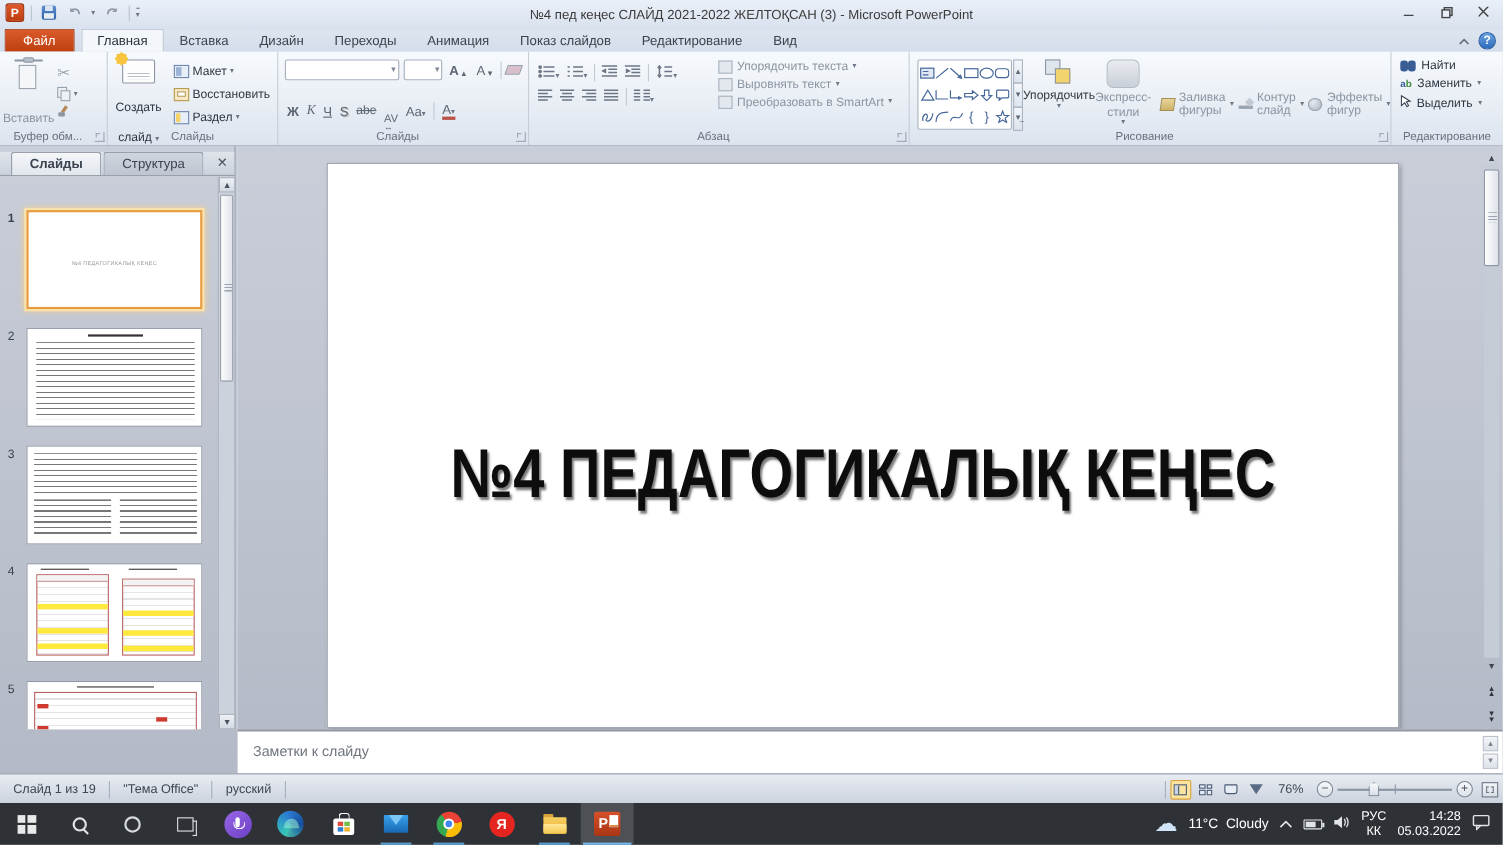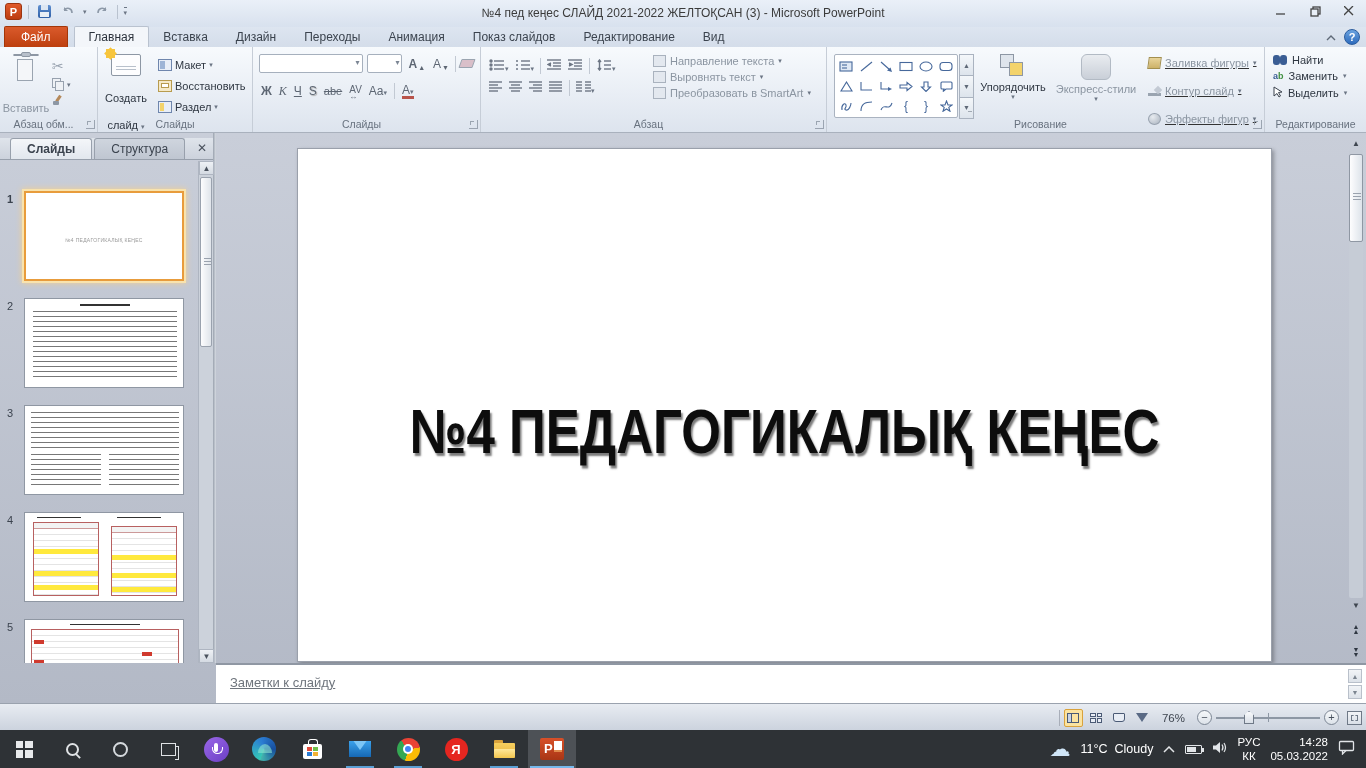--- a/index.html
+++ b/index.html
@@ -120,21 +120,21 @@
   .shape-gallery svg { stroke:#46689b; fill:none; stroke-width:1.1; }
   .sg-glyph { color:#46689b; font-size:12px; line-height:12px; }
   .sg-scroll { width:15px; height:64px; margin:4px 0 0 1px; display:flex; flex-direction:column; }
   .sg-sbtn { flex:1; border:1px solid #aab3c0; background:linear-gradient(#f4f7fa,#dde4ec); font-size:7px; color:#5f6977;
     display:flex; align-items:center; justify-content:center; margin-bottom:-1px; }
   .arrange-ico { position:relative; width:26px; height:24px; margin-bottom:3px; }
   .arrange-ico i { position:absolute; width:14px; height:14px; border:1px solid #8d97a4; }
   .arrange-ico .a1 { left:0; top:0; background:#dfe5ec; }
   .arrange-ico .a2 { left:9px; top:8px; background:#f3d36b; }
   .qstyle-ico { width:30px; height:26px; background:linear-gradient(#e9ecf0,#c9cfd8); border:1px solid #b2bac4; border-radius:6px; margin-bottom:3px; }
-  .draw-right { display:flex; flex-direction:column; gap:16px; padding-top:7px; margin-left:8px;text-decoration:underline; }
+  .draw-right { display:flex; flex-direction:row; gap:4px; padding-top:7px; margin-left:8px; }
   .dr-ico { width:13px; height:12px; flex:none; position:relative; }
   .fill-ico { background:linear-gradient(#e8d49a,#cdb268); border:1px solid #a38f4e; transform:skewX(-8deg); }
   .line-ico { border-bottom:3px solid #9aa4b0; height:9px; }
   .line-ico::before { content:""; position:absolute; right:0; top:0; width:6px; height:6px; background:#c3cad4; transform:rotate(45deg); }
   .fx-ico { border-radius:50%; background:radial-gradient(circle at 35% 30%,#e7ebf0,#a9b2be); border:1px solid #97a1ae; }
 
   
   .g-edit { width:102px; display:flex; flex-direction:column; gap:4px; padding:7px 0 0 8px; }
   .ed-item { display:flex; align-items:center; gap:5px; font-size:11px; color:#2f3742; }
   .binoc { position:relative; width:14px; height:11px; flex:none; }
@@ -194,21 +194,21 @@
   .vs-track { position:absolute; left:1px; top:14px; width:14px; height:448px; background:#c6ccd6; border-radius:2px; }
   .vs-thumb { position:absolute; left:0; top:4px; width:14px; height:88px; background:linear-gradient(90deg,#fdfdfe,#dde3ea);
     border:1px solid #8f97a3; border-radius:2px; }
   .vs-grip { position:absolute; left:3px; top:38px; width:8px; height:9px; background:repeating-linear-gradient(#9aa2ae 0 1px,transparent 1px 3px); }
   .vs-jump { position:absolute; left:0; width:16px; height:22px; color:#2f3742; font-size:7px; line-height:5px;
     display:flex; flex-direction:column; align-items:center; justify-content:center; }
   .vs-prev { top:482px; } .vs-next { top:505px; }
 
   
   .notes { position:absolute; left:216px; top:663px; width:1150px; height:40px; background:#fff; border-top:2px solid #8f97a3; }
-  .notes-text { position:absolute; left:14px; top:10px; font-size:13px; color:#6e747c;text-decoration:underline; }
+  .notes-text { position:absolute; left:14px; top:10px; font-size:13px; color:#6e747c; }
   .notes-scroll { position:absolute; right:4px; top:4px; width:14px; height:32px; }
   .ns-btn { width:14px; height:14px; font-size:7px; color:#7c8590; display:flex; align-items:center; justify-content:center;
     background:linear-gradient(#f2f4f7,#dde2e9); border:1px solid #b9c0ca; margin-bottom:2px; }
 
   
   .statusbar { position:absolute; left:0; top:703px; width:1366px; height:27px;
     background:linear-gradient(#e8ecf2,#ccd3de); border-top:1px solid #9aa2ae; font-size:11.5px; color:#3f4650; }
   .sb-left { position:absolute; left:0; top:0; height:27px; display:flex; align-items:center; }
   .sb-item { padding:0 12px; }
   .sb-sep { width:1px; height:16px; background:#a8aeb9; }
@@ -370,21 +370,21 @@
         <span class="sci">✂</span>
         <span style="display:flex;align-items:center;gap:2px;">
             <span class="copy-ico">
               <i></i>
               <b></b>
             </span>
             <span class="drop graytext">▾</span>
           </span>
         <span class="brush-ico"></span>
       </div>
-      <span class="glabel">Абзац обм...</span>
+      <span class="glabel">Буфер обм...</span>
       <span class="launcher"></span>
     </div>
 
     <div class="rgroup g-slides">
       <div class="bigbtn" style="width:56px;justify-content:space-between;">
         <div class="newslide-ico">
             <span class="star8"></span>
           </div>
         <span>Создать</span>
         <span><span>слайд</span> <span class="drop">▾</span></span>
@@ -416,21 +416,21 @@
         <span class="fbtn">A<span class="sup">▼</span></span>
         <span class="vline"></span>
         <span class="eraser"></span>
       </div>
       <div class="font-row2">
         <span class="b-bold">Ж</span>
         <span class="b-ital">К</span>
         <span class="b-und">Ч</span>
         <span class="b-shadow">S</span>
         <span class="b-strike">abe</span>
-        <span style="font-size:10px;"><span>AV</span><span style="display:block;font-size:8px;line-height:4px;">↔</span></span>
+        <span style="font-size:10px;margin-top:20px;"><span>AV</span><span style="display:block;font-size:8px;line-height:4px;">↔</span></span>
         <span><span>Aa</span><span class="drop">▾</span></span>
         <span class="vline"></span>
         <span class="fontcolor"><span>А</span><span class="drop">▾</span></span>
       </div>
       <span class="glabel">Слайды</span>
       <span class="launcher"></span>
     </div>
 
     <div class="rgroup g-para">
       <div class="para-left">
@@ -510,21 +510,21 @@
                 <line x1="9" y1="1" x2="15" y2="1"></line>
                 <line x1="9" y1="4" x2="15" y2="4"></line>
                 <line x1="9" y1="7" x2="15" y2="7"></line>
                 <line x1="9" y1="10" x2="15" y2="10"></line>
               </svg><span class="drop">▾</span></span>
         </div>
       </div>
       <div class="para-right">
         <div class="pr-item">
             <span class="pr-ico"></span>
-            <span>Направление текста</span>
+            <span>Упорядочить текста</span>
             <span class="drop">▾</span>
           </div>
         <div class="pr-item">
             <span class="pr-ico"></span>
             <span>Выровнять текст</span>
             <span class="drop">▾</span>
           </div>
         <div class="pr-item">
             <span class="pr-ico"></span>
             <span>Преобразовать в SmartArt</span>
@@ -761,20 +761,28 @@
 
   <div class="notes">
     <span class="notes-text">Заметки к слайду</span>
     <div class="notes-scroll">
       <span class="ns-btn">▲</span>
       <span class="ns-btn">▼</span>
     </div>
   </div>
 
   <div class="statusbar">
+    <div class="sb-left">
+      <span class="sb-item">Слайд 1 из 19</span>
+      <span class="sb-sep"></span>
+      <span class="sb-item">"Тема Office"</span>
+      <span class="sb-sep"></span>
+      <span class="sb-item">русский</span>
+      <span class="sb-sep"></span>
+    </div>
     <div class="sb-right">
       <span class="sb-sep"></span>
       <span class="view-btn sel">
           <span class="vb-normal">
             <i></i>
           </span>
         </span>
       <span class="view-btn">
           <span class="vb-sorter">
             <i></i>

